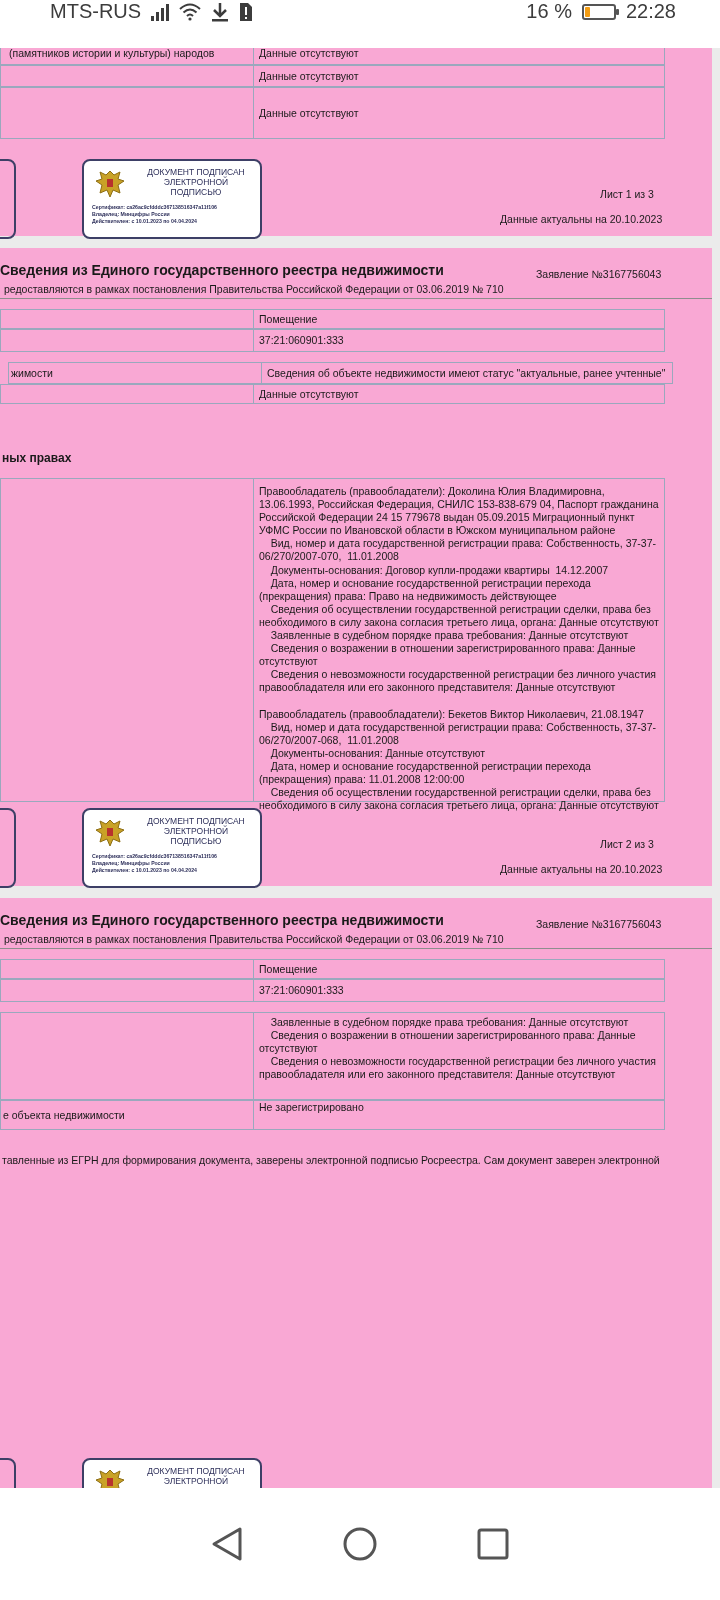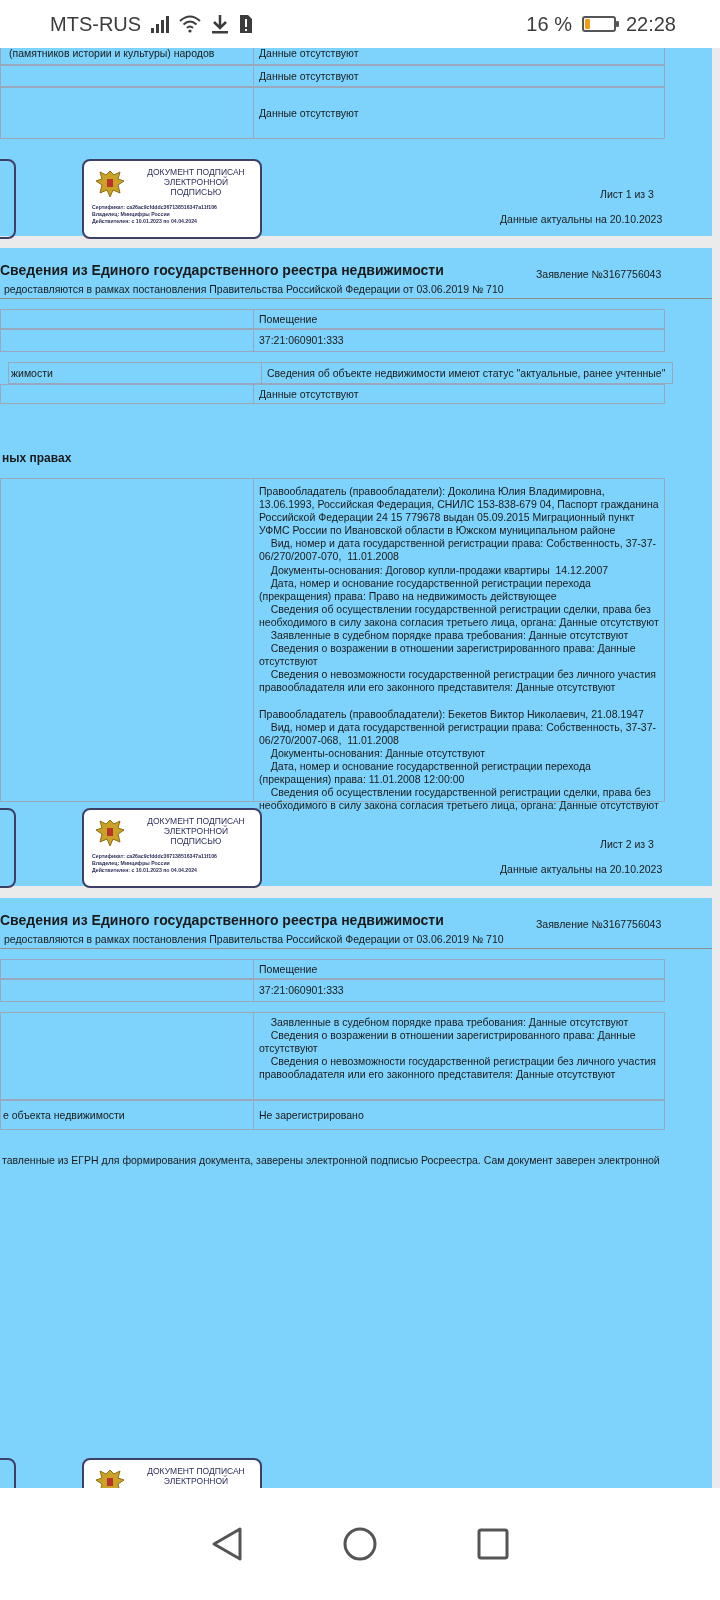--- a/index.html
+++ b/index.html
@@ -1,30 +1,30 @@
 <!DOCTYPE html>
 <html><head>
 <meta charset="utf-8">
 <style>
   * { box-sizing: border-box; margin: 0; padding: 0; }
   html, body { width: 720px; height: 1600px; overflow: hidden; background: #ffffff; font-family: "Liberation Sans", sans-serif; color: #1a1a1a; }
   #root { position: relative; width: 720px; height: 1600px; background: #ebebeb; }
 
   
-  .statusbar { position: absolute; left: 0; top: 0; width: 720px; height: 48px; background: #ffffff; display: flex; align-items: center; justify-content: space-between; padding: 0 44px 0 50px; font-size: 20px; color: #3c3c3c; z-index: 5; }
+  .statusbar { position: absolute; left: 0; top: 0; width: 720px; height: 48px; background: #ffffff; display: flex; align-items: flex-start; justify-content: space-between; padding: 0 44px 0 50px; font-size: 20px; color: #3c3c3c; z-index: 5; }
   .sb-left, .sb-right { display: flex; align-items: center; gap: 10px; }
   .signal { display: flex; align-items: flex-end; gap: 2px; height: 18px; }
   .signal i { display: block; width: 3px; background: #3c3c3c; }
   .battery { width: 34px; height: 16px; border: 2px solid #555; border-radius: 3px; position: relative; }
   .battery::after { content: ""; position: absolute; right: -5px; top: 3px; width: 3px; height: 6px; background: #555; border-radius: 1px; }
   .battery .fill { position: absolute; left: 1px; top: 1px; bottom: 1px; background: #f39c12; border-radius: 1px; }
 
   
   .viewport { position: absolute; left: 0; top: 48px; width: 720px; height: 1440px; overflow: hidden; background: #ebebeb; }
-  .page { position: absolute; left: 0; width: 712px; background: #7dd3fc; font-size: 10.5px; line-height: 13px; }
+  .page { position: absolute; left: 0; width: 712px; background: #f9a8d4; font-size: 10.5px; line-height: 13px; }
   .row { position: absolute; border: 1.5px solid #9aa8bd; border-top-width: 1px; }
   .row .c1 { position: absolute; left: 8px; }
   .cell2 { position: absolute; left: 252px; right: 0; top: 0; bottom: 0; border-left: 1.5px solid #9aa8bd; padding: 3px 0 0 5px; white-space: pre-wrap; }
   .t { position: absolute; white-space: nowrap; }
   .title { font-weight: bold; font-size: 14px; }
   .stamp { position: absolute; width: 180px; height: 80px; border: 2.5px solid #3d3f66; border-radius: 8px; background: #fff; }
   .stamp .emblem { position: absolute; left: 9px; top: 6px; width: 34px; height: 34px; }
   .stamp .hdr { position: absolute; left: 50px; top: 6px; width: 124px; text-align: center; font-size: 8.5px; font-weight: normal; color: #2d2f5a; line-height: 10px; }
   .stamp .meta { position: absolute; left: 8px; top: 43px; font-size: 5.2px; font-weight: bold; color: #2d2f5a; line-height: 7px; white-space: nowrap; }
   .leftstub { position: absolute; left: -10px; width: 26px; height: 80px; border: 2.5px solid #3d3f66; border-radius: 8px; }
@@ -189,21 +189,21 @@
 
       <div class="row" style="left:0; top:114px; width:665px; height:88px;">
         <div class="cell2" style="padding-top:3px; line-height:13.1px;">    Заявленные в судебном порядке права требования: Данные отсутствуют
     Сведения о возражении в отношении зарегистрированного права: Данные
 отсутствуют
     Сведения о невозможности государственной регистрации без личного участия
 правообладателя или его законного представителя: Данные отсутствуют</div>
       </div>
       <div class="row" style="left:0; top:202px; width:665px; height:30px;">
         <span class="c1 t" style="top:8px; left:2px;">е объекта недвижимости</span>
-        <div class="cell2" style="padding-top:8px;">Не зарегистрировано</div>
+        <div class="cell2" style="padding-top:0;">Не зарегистрировано</div>
       </div>
 
       <span class="t" style="left:2px; top:256px;">тавленные из ЕГРН для формирования документа, заверены электронной подписью Росреестра. Сам документ заверен электронной</span>
 
       <div class="leftstub" style="top:560px;"></div>
       <div class="stamp" style="left:82px; top:560px;">
         <svg class="emblem" viewBox="0 0 34 34">
             <path d="M17 4 L21 8 L27 5 L25 12 L31 14 L25 18 L27 26 L20 23 L17 30 L14 23 L7 26 L9 18 L3 14 L9 12 L7 5 L13 8 Z" fill="#c9a227" stroke="#8c6d12" stroke-width="1"></path>
             <rect x="14" y="12" width="6" height="8" fill="#b8332c"></rect>
           </svg>

